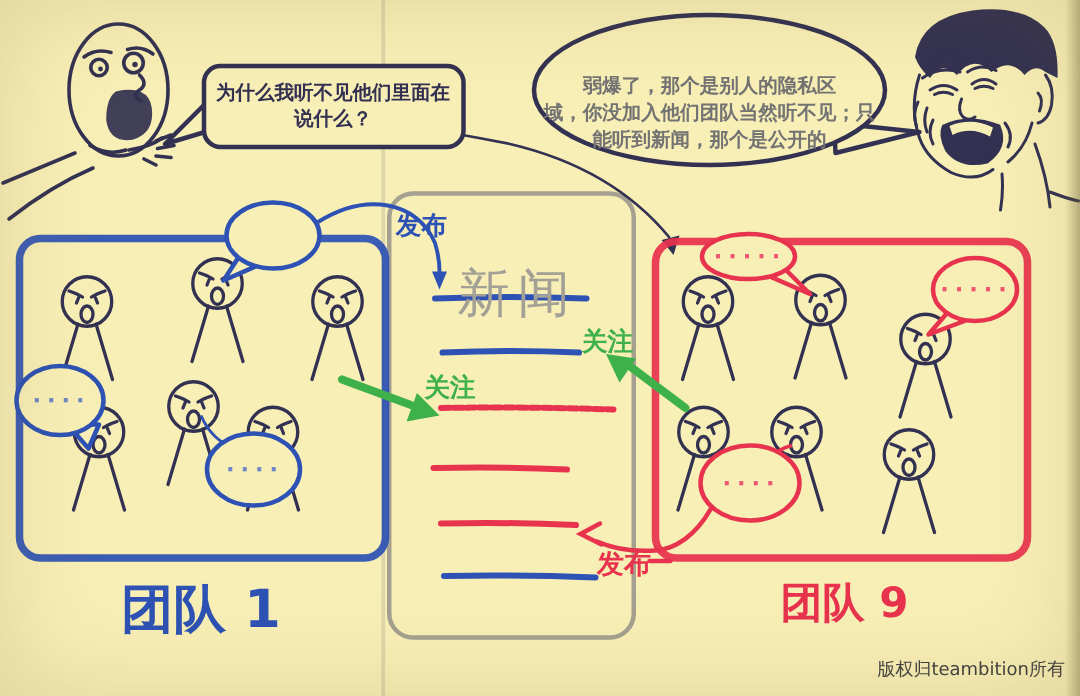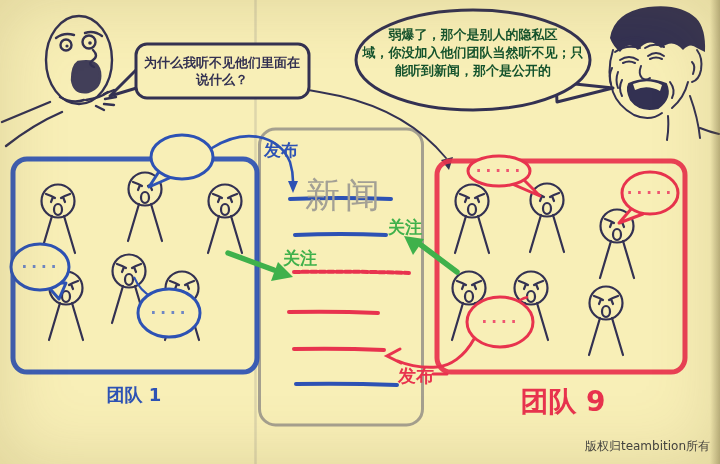--- a/index.html
+++ b/index.html
@@ -13,21 +13,21 @@
             background:linear-gradient(to left, rgba(100,88,45,.38), rgba(100,88,45,0));}
   .bubble-text{font-size:13px;line-height:17px;font-weight:bold;text-align:center;}
   .b-left{left:139px;top:54px;width:166px;}
   .b-right{left:356px;top:26px;width:234px;line-height:18px;}
   .news-title{left:305px;top:144px;width:120px;font-size:35px;letter-spacing:5px;margin-top:28px;}
   .lbl{font-size:17px;font-weight:bold;}
   .publish-blue{left:264px;top:139px;}
   .follow-left{left:283px;top:247px;}
   .follow-right{left:388px;top:216px;}
   .publish-red{left:398px;top:364px;font-size:18px;}
-  .team-label{font-size:18px;font-weight:bold;text-align:center;}
+  .team-label{font-size:35px;font-weight:bold;text-align:center;}
   .t1{left:58px;top:383px;width:152px;}
   .t2{left:490px;top:383px;width:146px;font-size:28px;}
   .dots{font-size:15px;font-weight:bold;letter-spacing:4px;text-align:center;}
   .d1{left:12px;top:258px;width:58px;}
   .d2{left:141px;top:304px;width:58px;}
   .d3{left:470px;top:162px;width:60px;}
   .d4{left:620px;top:184px;width:62px;}
   .d5{left:469px;top:313px;width:64px;}
   .copyright{left:550px;top:438px;width:160px;font-size:12px;text-align:right;}
 </style>
@@ -163,21 +163,21 @@
     <path d="M 457,272 L 421,245"></path>
     <path d="M 404,236 L 424,239 L 413,255 Z" fill="#3fb14b" stroke="none"></path>
   </g>
 </svg>
 
   <div class="txt bubble-text b-left" style="color: rgb(51, 49, 82);">
     <div>为什么我听不见他们里面在</div>
     <div>说什么？</div>
   </div>
 
-  <div class="txt bubble-text b-right" style="color: #14532d;">
+  <div class="txt bubble-text b-right" style="color: #737373; margin-top: 23px;">
     <div>弱爆了，那个是别人的隐私区</div>
     <div>域，你没加入他们团队当然听不见；只</div>
     <div>能听到新闻，那个是公开的</div>
   </div>
 
   <div class="txt news-title" style="color: rgb(163, 160, 149);">新闻</div>
 
   <div class="txt lbl publish-blue" style="color: rgb(45, 82, 180);">发布</div>
   <div class="txt lbl follow-left" style="color: rgb(63, 177, 75);">关注</div>
   <div class="txt lbl follow-right" style="color: rgb(63, 177, 75);">关注</div>

